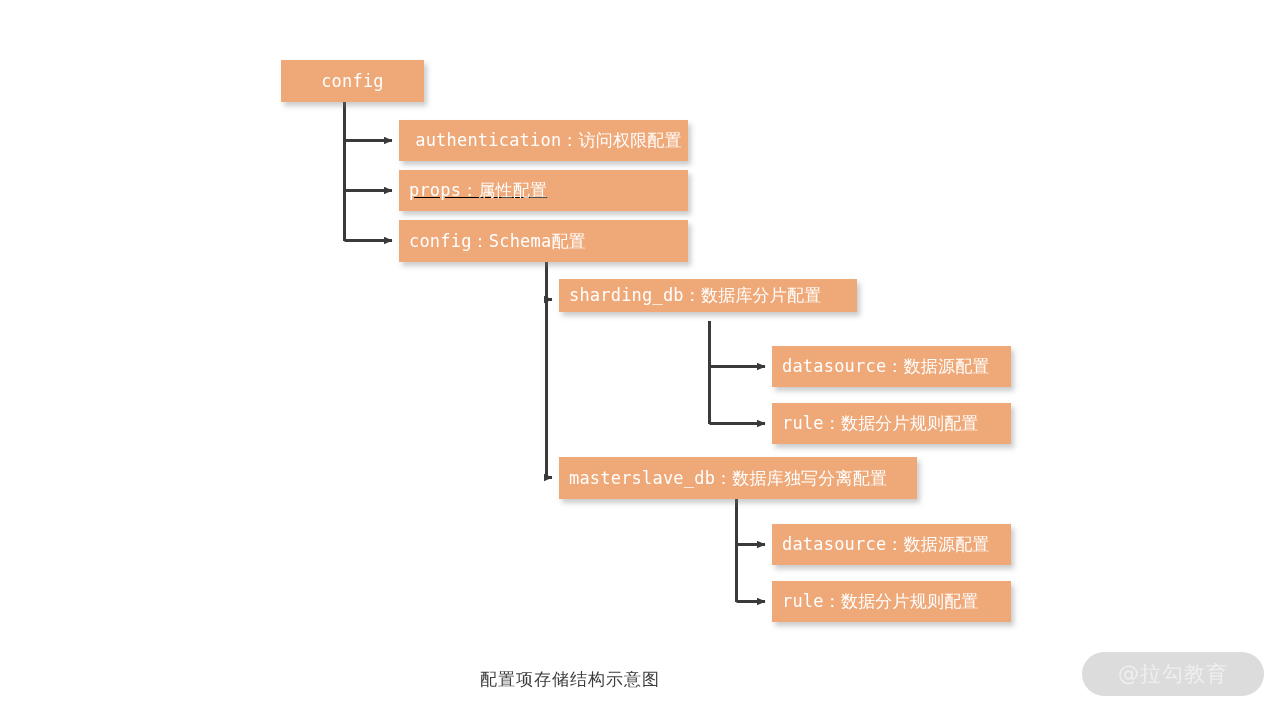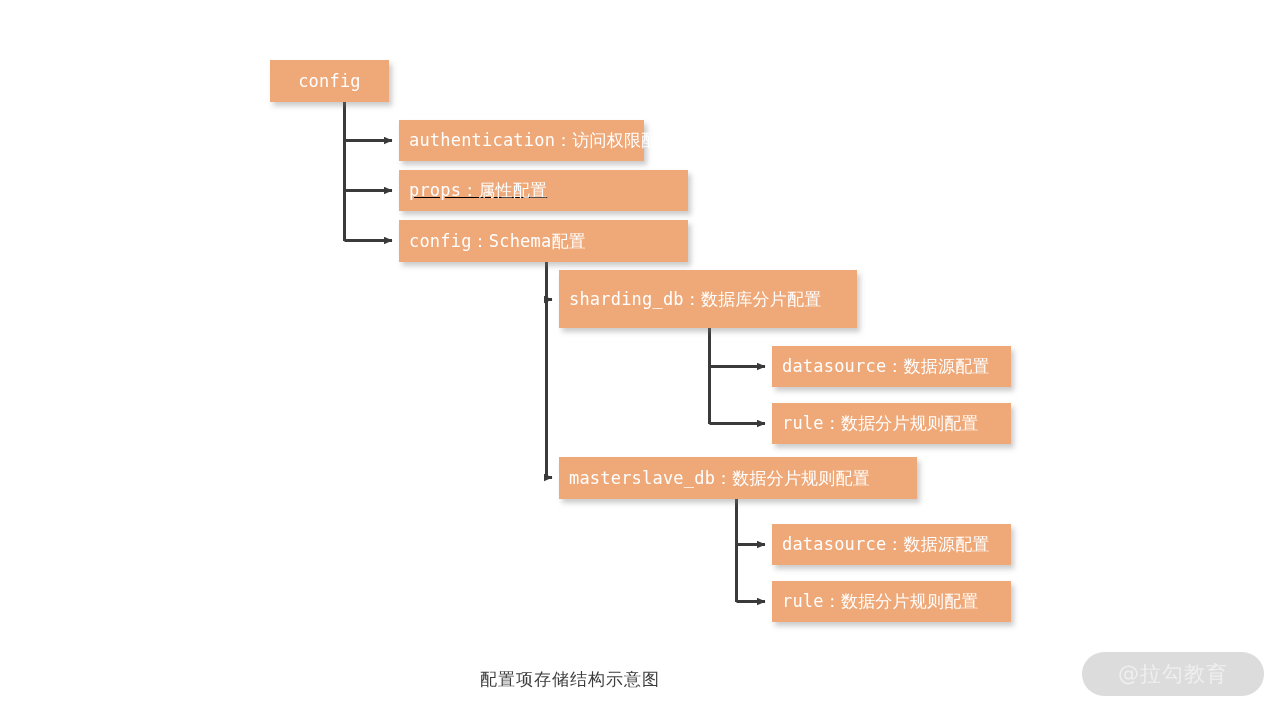--- a/index.html
+++ b/index.html
@@ -119,50 +119,50 @@
       <path d="M709.5,321 L709.5,424"></path>
       <path d="M709.5,366.5 L765,366.5" marker-end="url(#arrow)"></path>
       <path d="M709.5,423.5 L765,423.5" marker-end="url(#arrow)"></path>
 
       <path d="M736.5,499 L736.5,602"></path>
       <path d="M736.5,544.5 L765,544.5" marker-end="url(#arrow)"></path>
       <path d="M736.5,601.5 L765,601.5" marker-end="url(#arrow)"></path>
     </g>
   </svg>
 
-  <div class="node center" style="left:270px; top:60px; width:119px; height:42px;">
+  <div class="node center" style="left:281px; top:60px; width:143px; height:42px;">
     <span class="node-label">config</span>
   </div>
 
-  <div class="node left" style="left:399px; top:120px; width:245px; height:41px;">
+  <div class="node left" style="left:399px; top:120px; width:289px; height:41px;justify-content:center;">
     <span class="node-label">authentication：访问权限配置</span>
   </div>
 
   <div class="node left" style="left:399px; top:170px; width:289px; height:41px;text-decoration:underline;">
     <span class="node-label">props：属性配置</span>
   </div>
 
   <div class="node left" style="left:399px; top:220px; width:289px; height:42px;">
     <span class="node-label">config：Schema配置</span>
   </div>
 
-  <div class="node left" style="left:559px; top:270px; width:298px; height:58px;">
+  <div class="node left" style="left:559px; top:279px; width:298px; height:33px;">
     <span class="node-label">sharding_db：数据库分片配置</span>
   </div>
 
   <div class="node left" style="left:772px; top:346px; width:239px; height:41px;">
     <span class="node-label">datasource：数据源配置</span>
   </div>
 
   <div class="node left" style="left:772px; top:403px; width:239px; height:41px;">
     <span class="node-label">rule：数据分片规则配置</span>
   </div>
 
   <div class="node left" style="left:559px; top:457px; width:358px; height:42px;">
-    <span class="node-label">masterslave_db：数据分片规则配置</span>
+    <span class="node-label">masterslave_db：数据库独写分离配置</span>
   </div>
 
   <div class="node left" style="left:772px; top:524px; width:239px; height:41px;">
     <span class="node-label">datasource：数据源配置</span>
   </div>
 
   <div class="node left" style="left:772px; top:581px; width:239px; height:41px;">
     <span class="node-label">rule：数据分片规则配置</span>
   </div>
 

